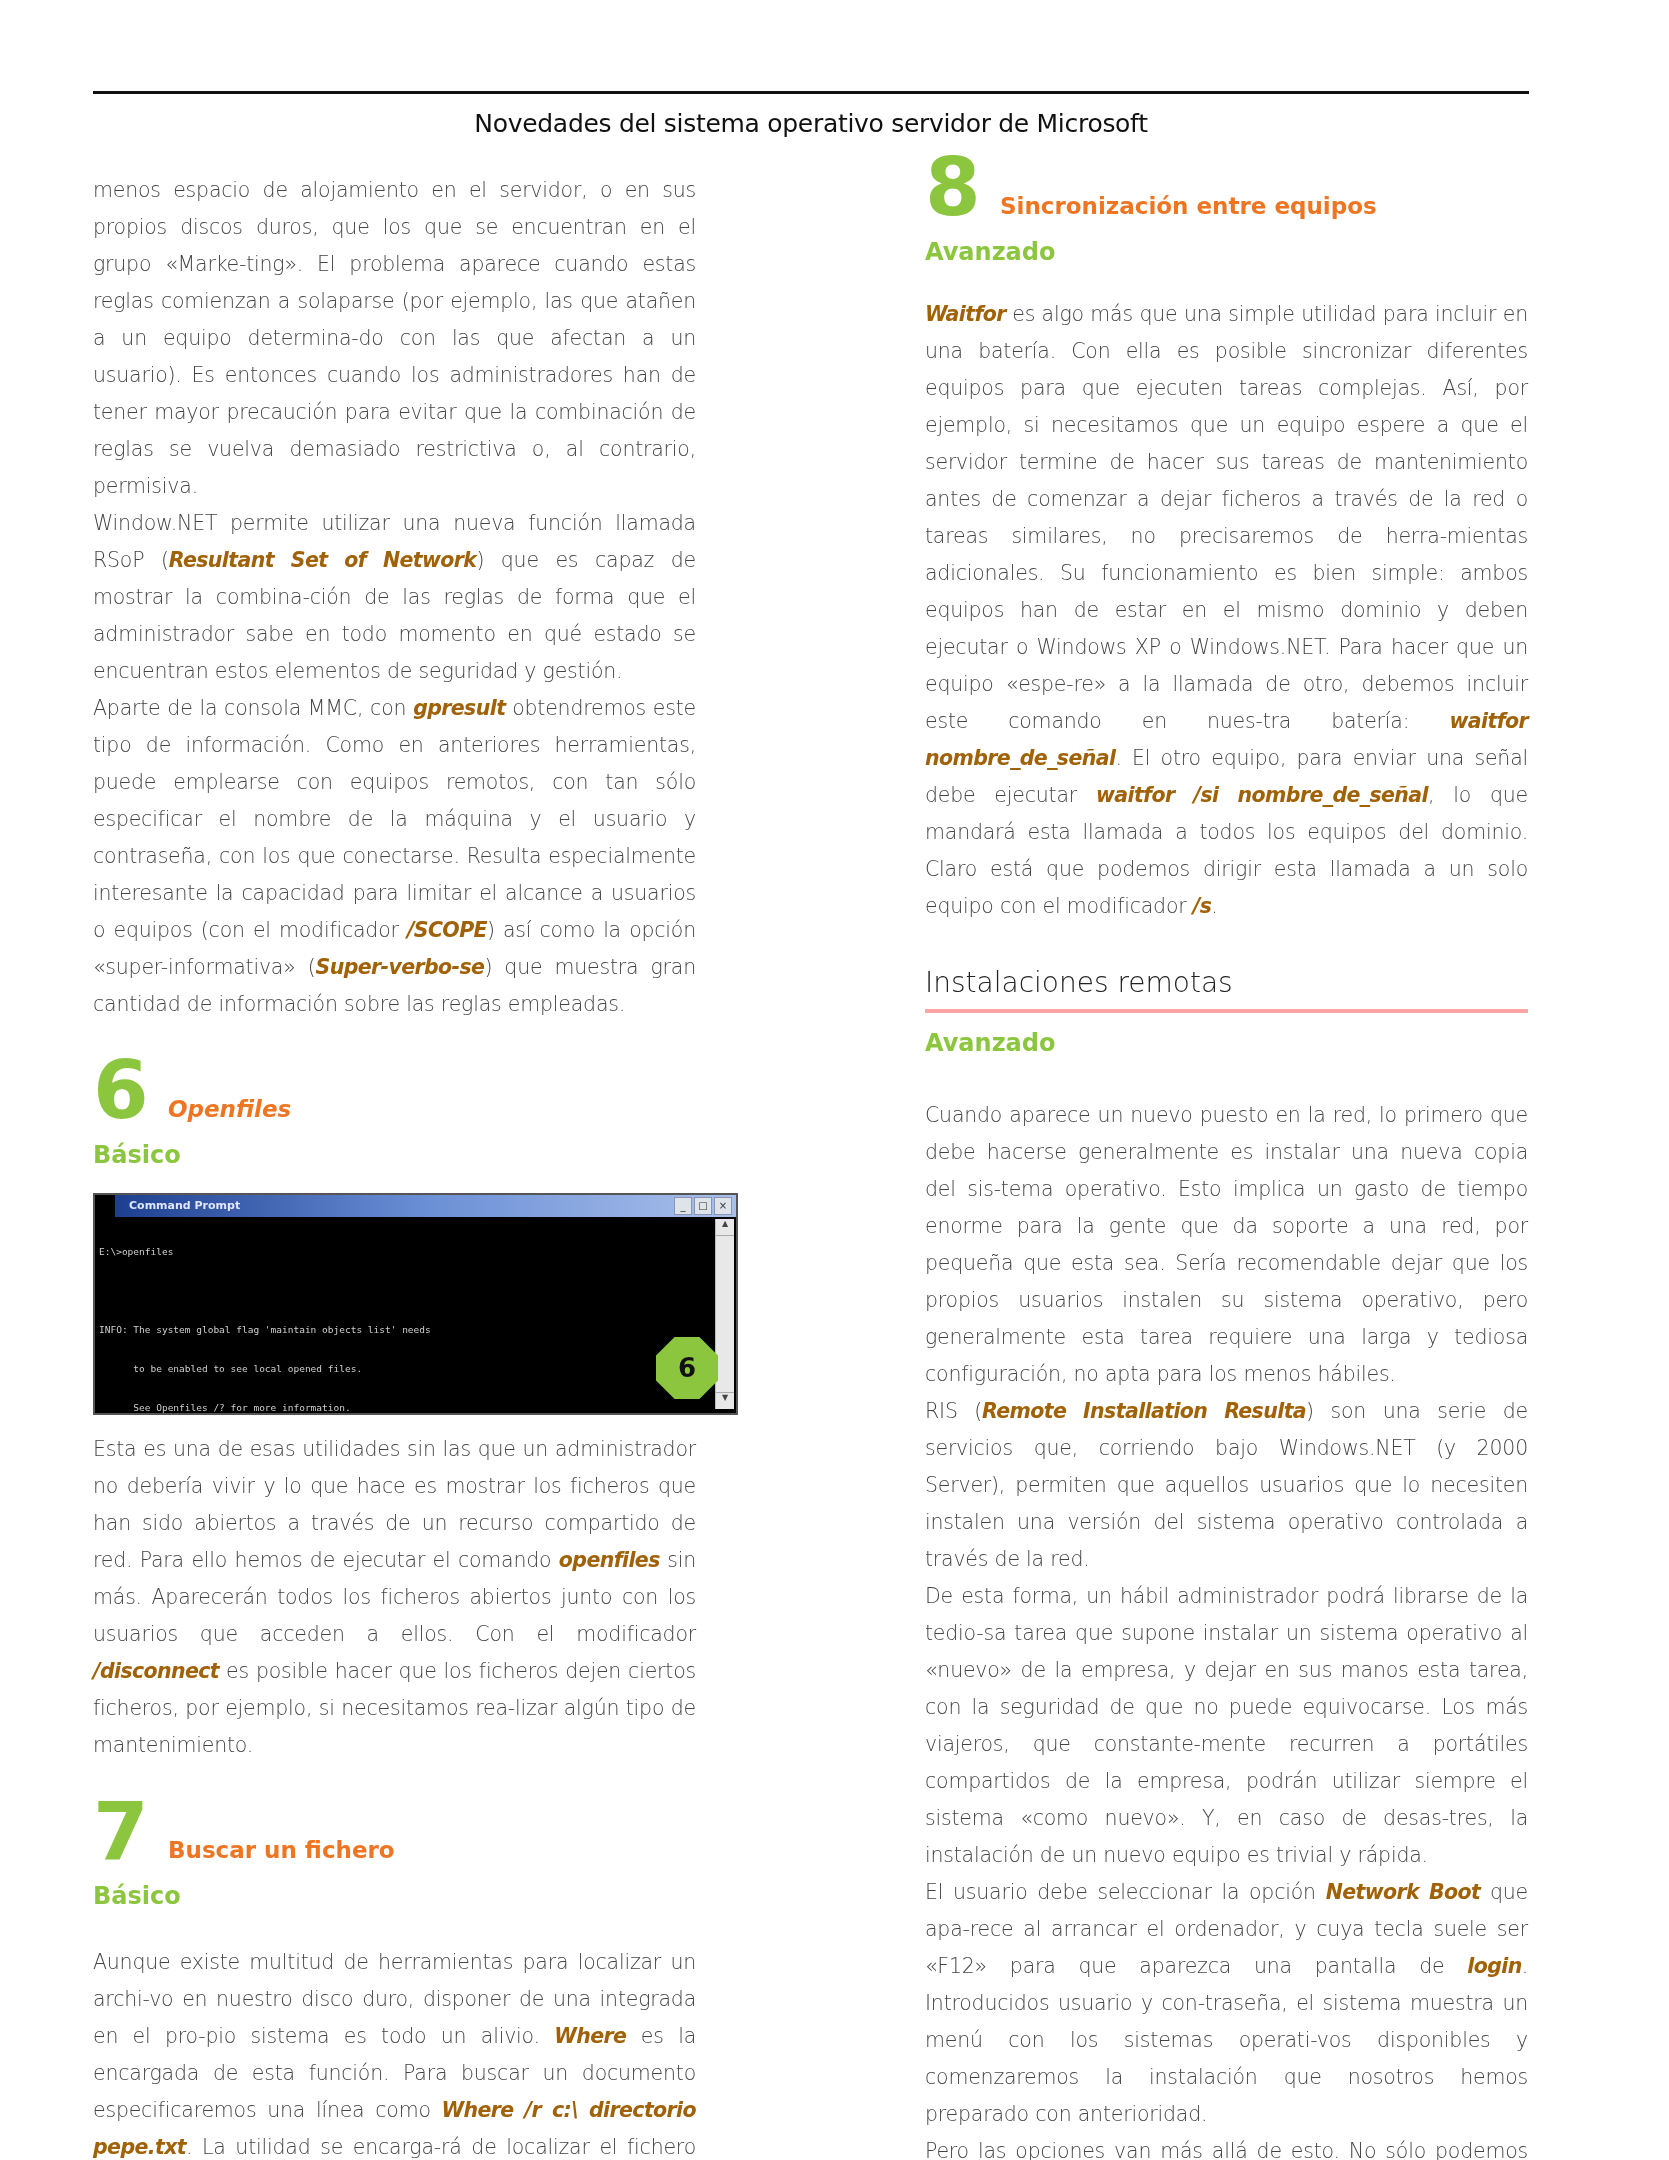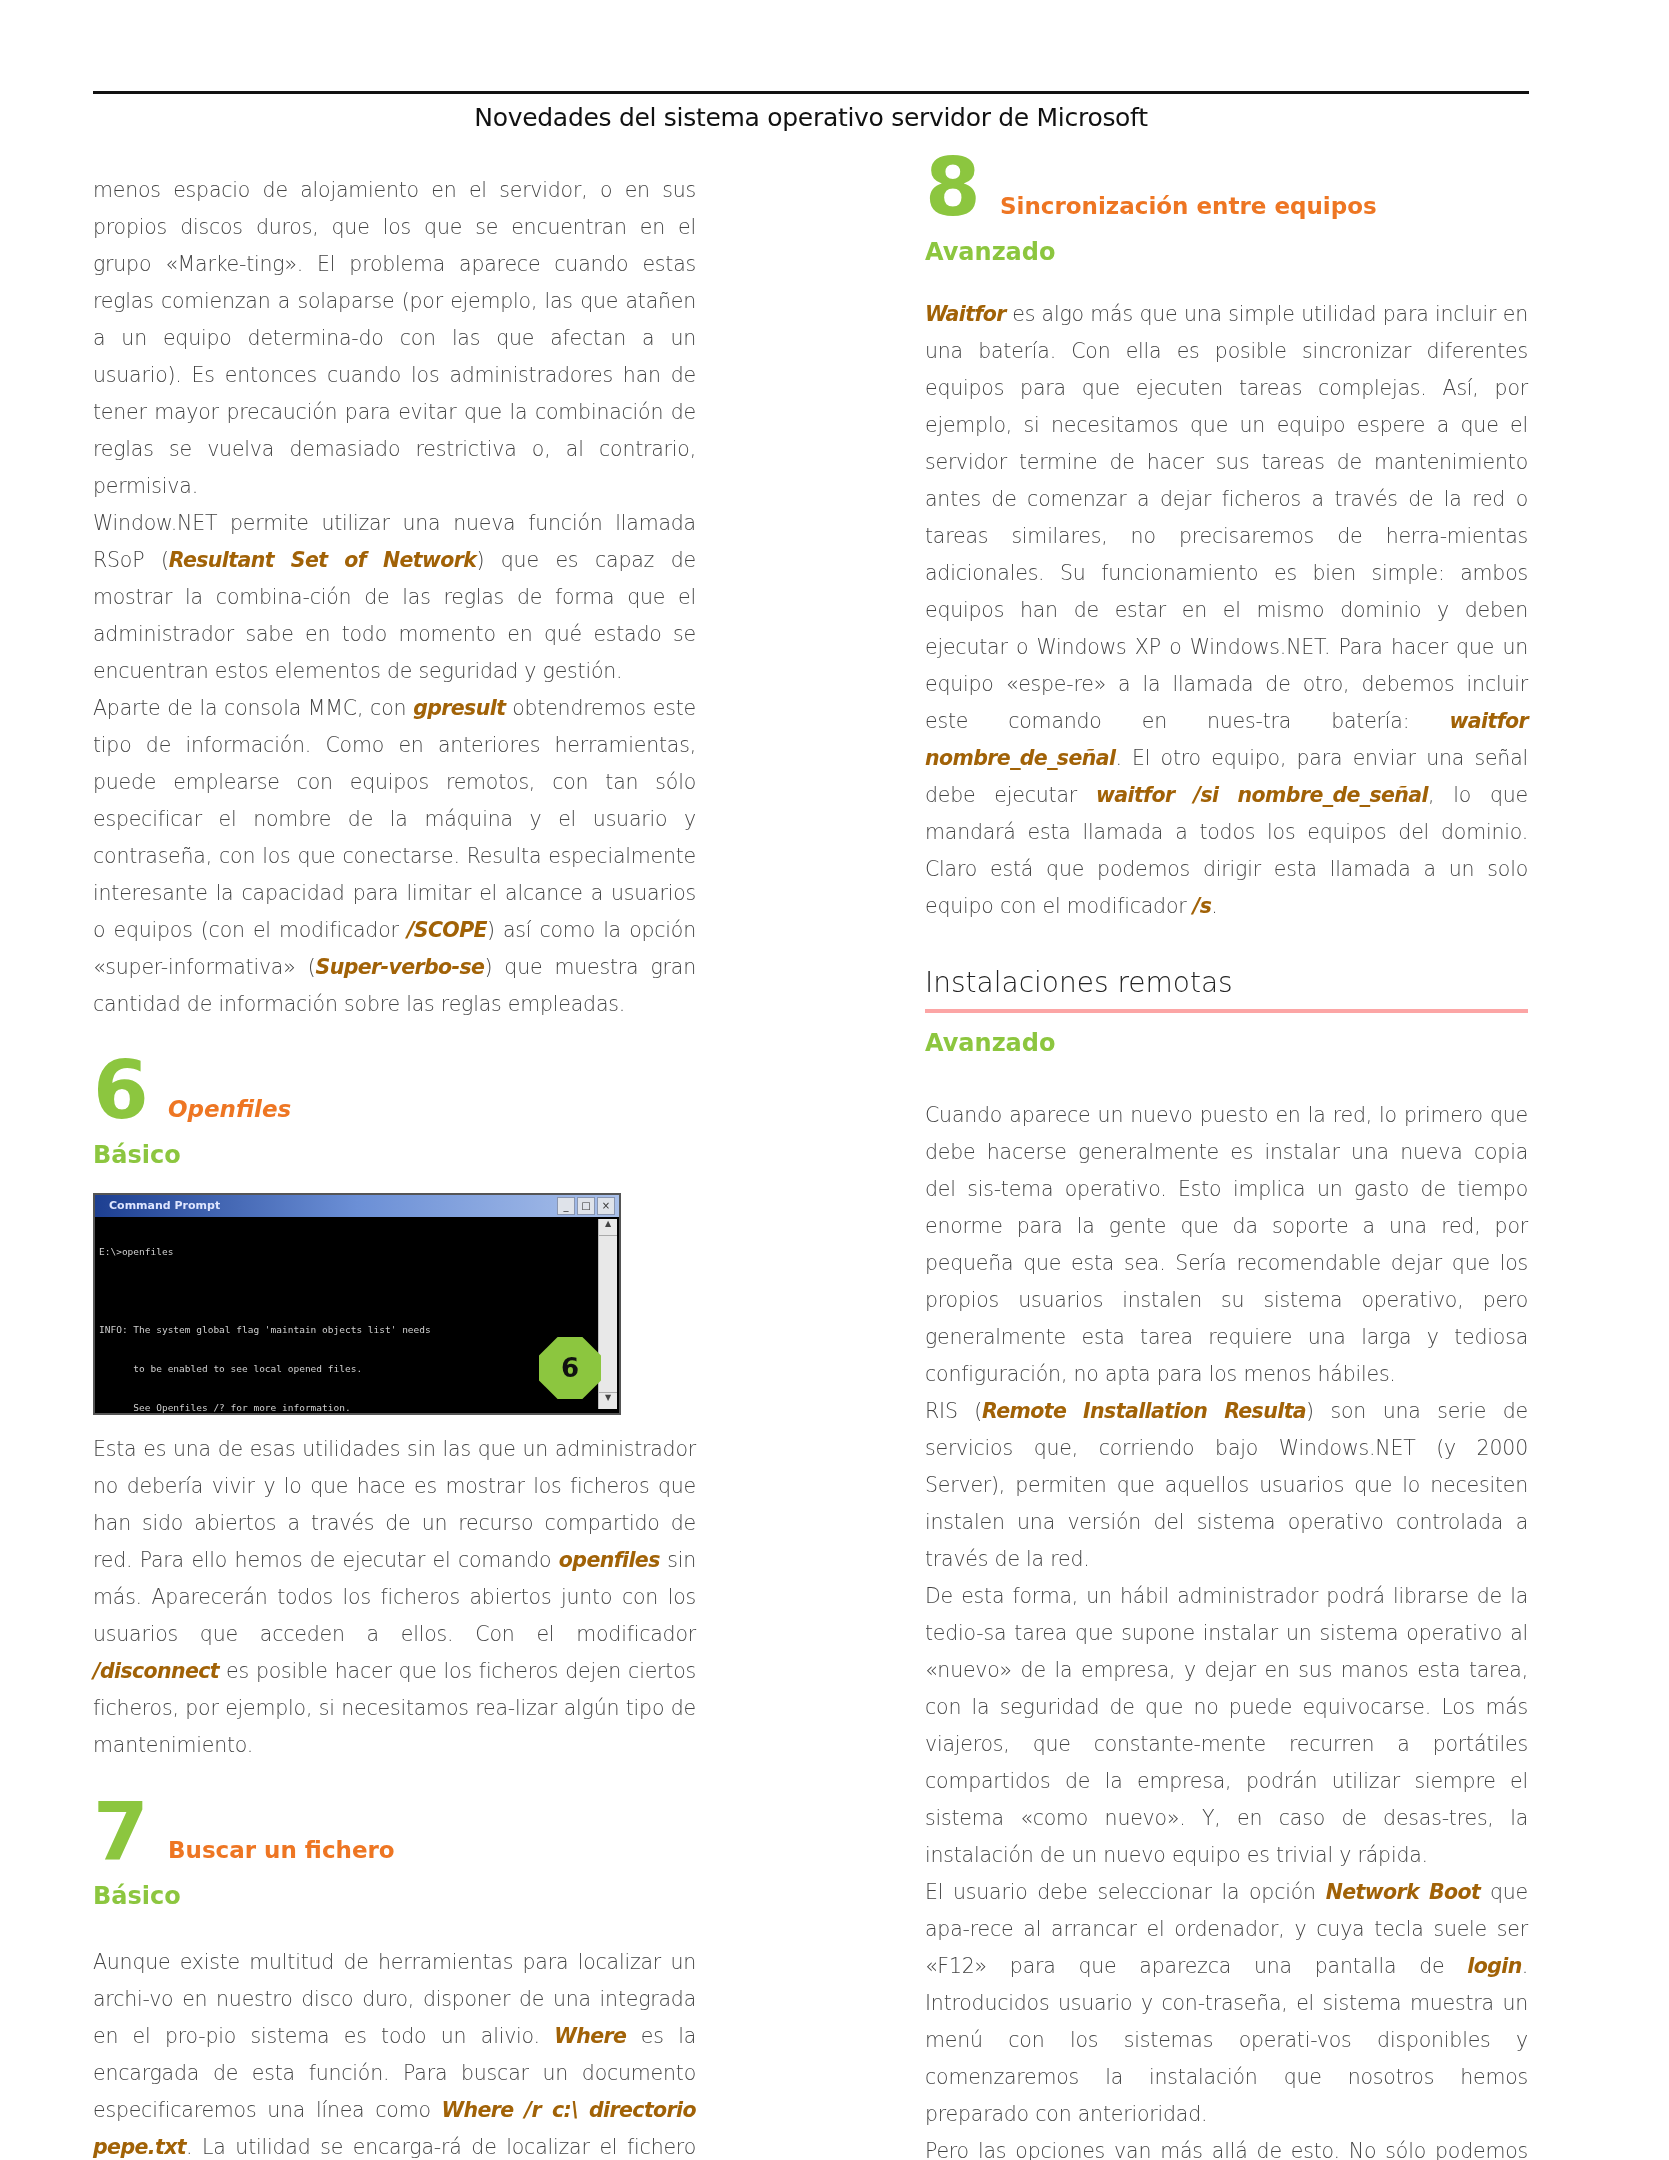--- a/index.html
+++ b/index.html
@@ -3,21 +3,21 @@
   <meta charset="utf-8">
   <style>
     html, body { margin: 0; padding: 0; background: #ffffff; }
     body {
       width: 1669px; height: 2160px; position: relative; overflow: hidden;
       font-family: "DejaVu Sans", sans-serif;
       color: #3a3a3a;
     }
     .top-rule { position: absolute; left: 93px; top: 91px; width: 1436px; height: 3px; background: #111; }
     .running-header {
-      position: absolute; left: 93px; top: 103px; width: 1436px; text-align: center;
+      position: absolute; left: 93px; top: 109px; width: 1436px; text-align: center;
       font-family: "DejaVu Sans", sans-serif; font-size: 25px; color: #111; letter-spacing: -0.3px;
     }
     .col { position: absolute; width: 603px; }
     .col-left { left: 93px; top: 172px; }
     .col-right { left: 925px; top: 156px; }
     p.body {
       margin: 0; font-size: 20.5px; line-height: 37px; text-align: justify;
       color: #444; letter-spacing: -0.2px; hyphens: manual;
       font-family: "DejaVu Sans", sans-serif; font-weight: 300;
       transform-origin: left top;
@@ -32,21 +32,21 @@
       position: absolute; left: 75px; top: 30px; font-size: 23px; line-height: 40px; font-weight: bold;
       color: #ee7623; font-family: "DejaVu Sans", sans-serif;
     }
     .sec-title.italic { font-style: italic; }
     .level { font-size: 24px; font-weight: bold; color: #8cc63f; line-height: 36px; margin: 0; font-family: "DejaVu Sans", sans-serif; }
     .subhead {
       font-size: 28px; color: #222; font-weight: 300; padding-bottom: 8px; border-bottom: 4px solid #fca5a5;
       line-height: 36px; margin: 0;
     }
     .figure {
-      position: relative; width: 528px; height: 222px; border: 2px solid #555; background: #000; overflow: hidden; box-sizing: border-box;
+      position: relative; width: 645px; height: 222px; border: 2px solid #555; background: #000; overflow: hidden; box-sizing: border-box; padding-left: 20px;
     }
     .fig-titlebar {
       height: 22px; background: linear-gradient(90deg, #1d3f91, #6b8fd6 50%, #a9c0ea); color: #dfe6ff;
       font-size: 11px; line-height: 22px; padding-left: 14px; font-weight: bold;
     }
     .fig-ctrls { position: absolute; right: 4px; top: 2px; display: flex; gap: 2px; }
     .fig-ctrl { width: 16px; height: 16px; background: #dfe3ea; border: 1px solid #8a96b0; font-size: 10px; line-height: 16px; text-align: center; color: #333; }
     .fig-console {
       position: absolute; left: 4px; top: 24px; right: 22px; bottom: 4px; color: #cfcfcf;
       font-family: "DejaVu Sans Mono", monospace; font-size: 9.5px; line-height: 13px; white-space: pre; filter: blur(0.6px);

